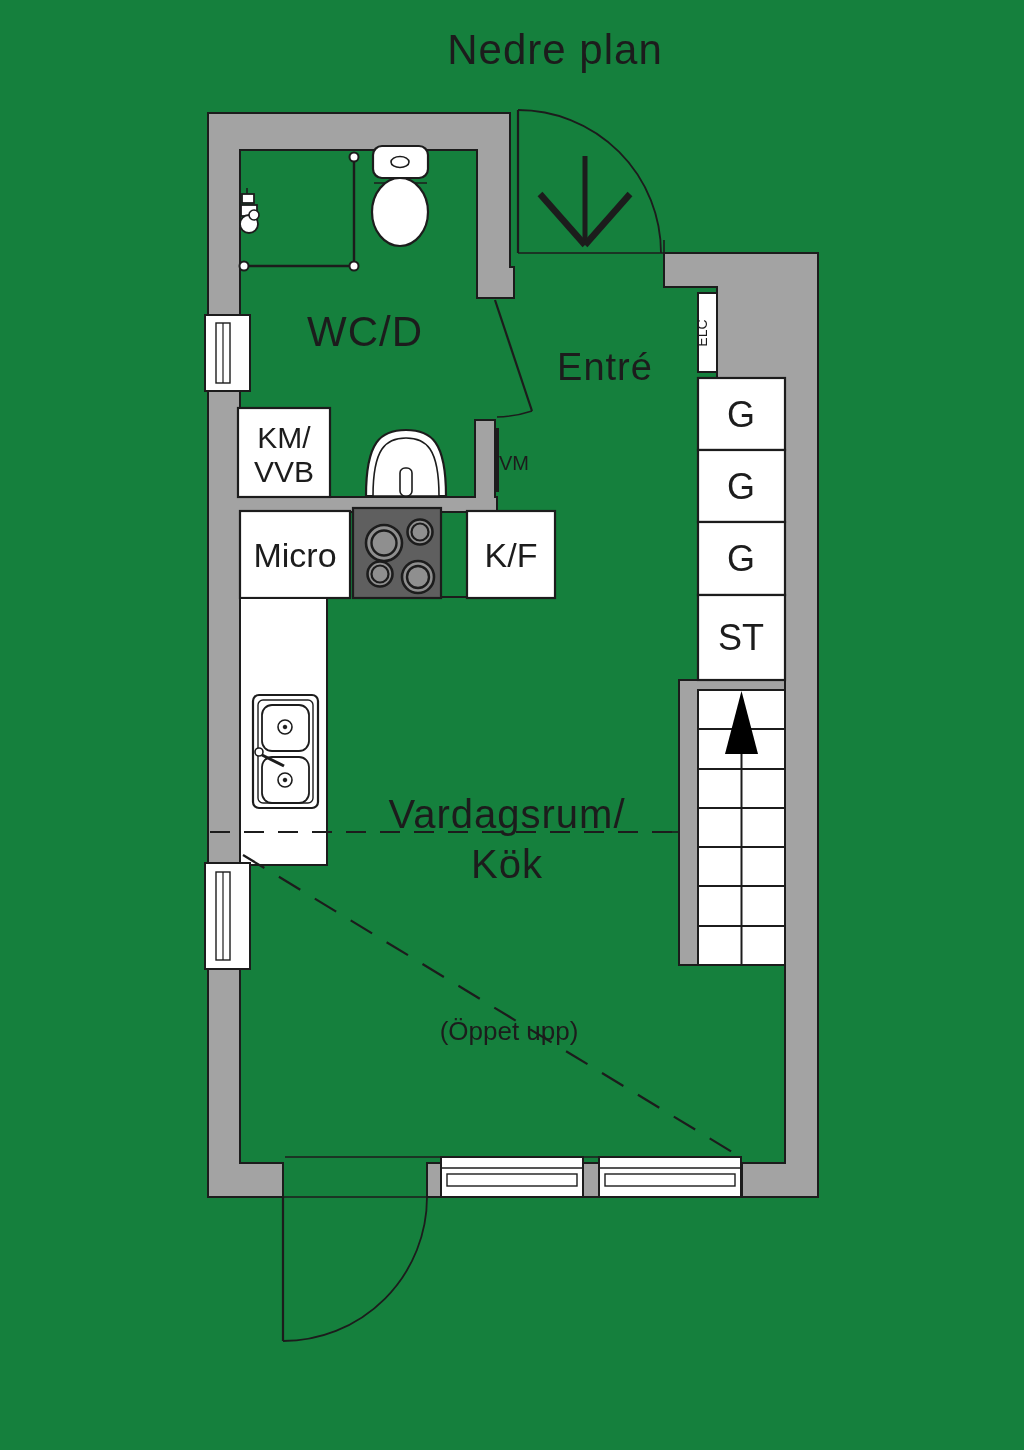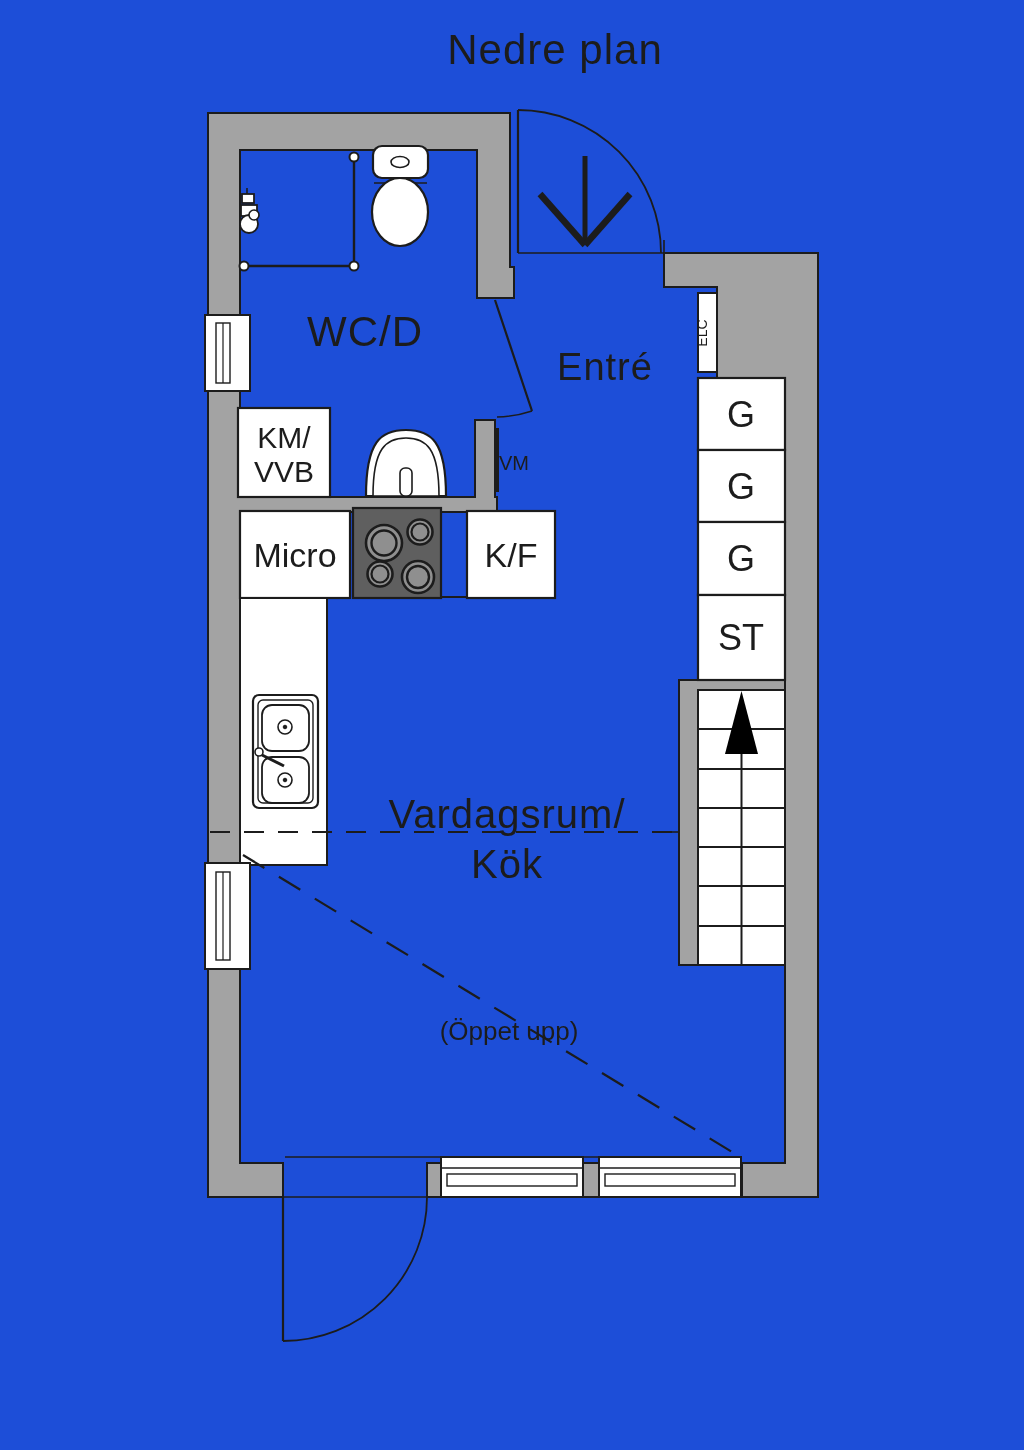--- a/index.html
+++ b/index.html
@@ -1,16 +1,16 @@
 <!DOCTYPE html>
 <html><head>
 <meta charset="utf-8">
 <style>
   html,body{margin:0;padding:0;background:#ffffff;}
-  .plan-wrap{width:1024px;height:1450px;position:relative;background:#1d4ed8;}
+  .plan-wrap{width:1024px;height:1450px;position:relative;background:#15803d;}
   svg{display:block;}
   text{font-family:"Liberation Sans","DejaVu Sans",sans-serif;fill:#1c1c1c;}
   .room-label{letter-spacing:1px;}
 </style>
 </head>
 <body>
 
 <div class="plan-wrap">
 <svg width="1024" height="1450" viewBox="0 0 1024 1450" xmlns="http://www.w3.org/2000/svg">
 

